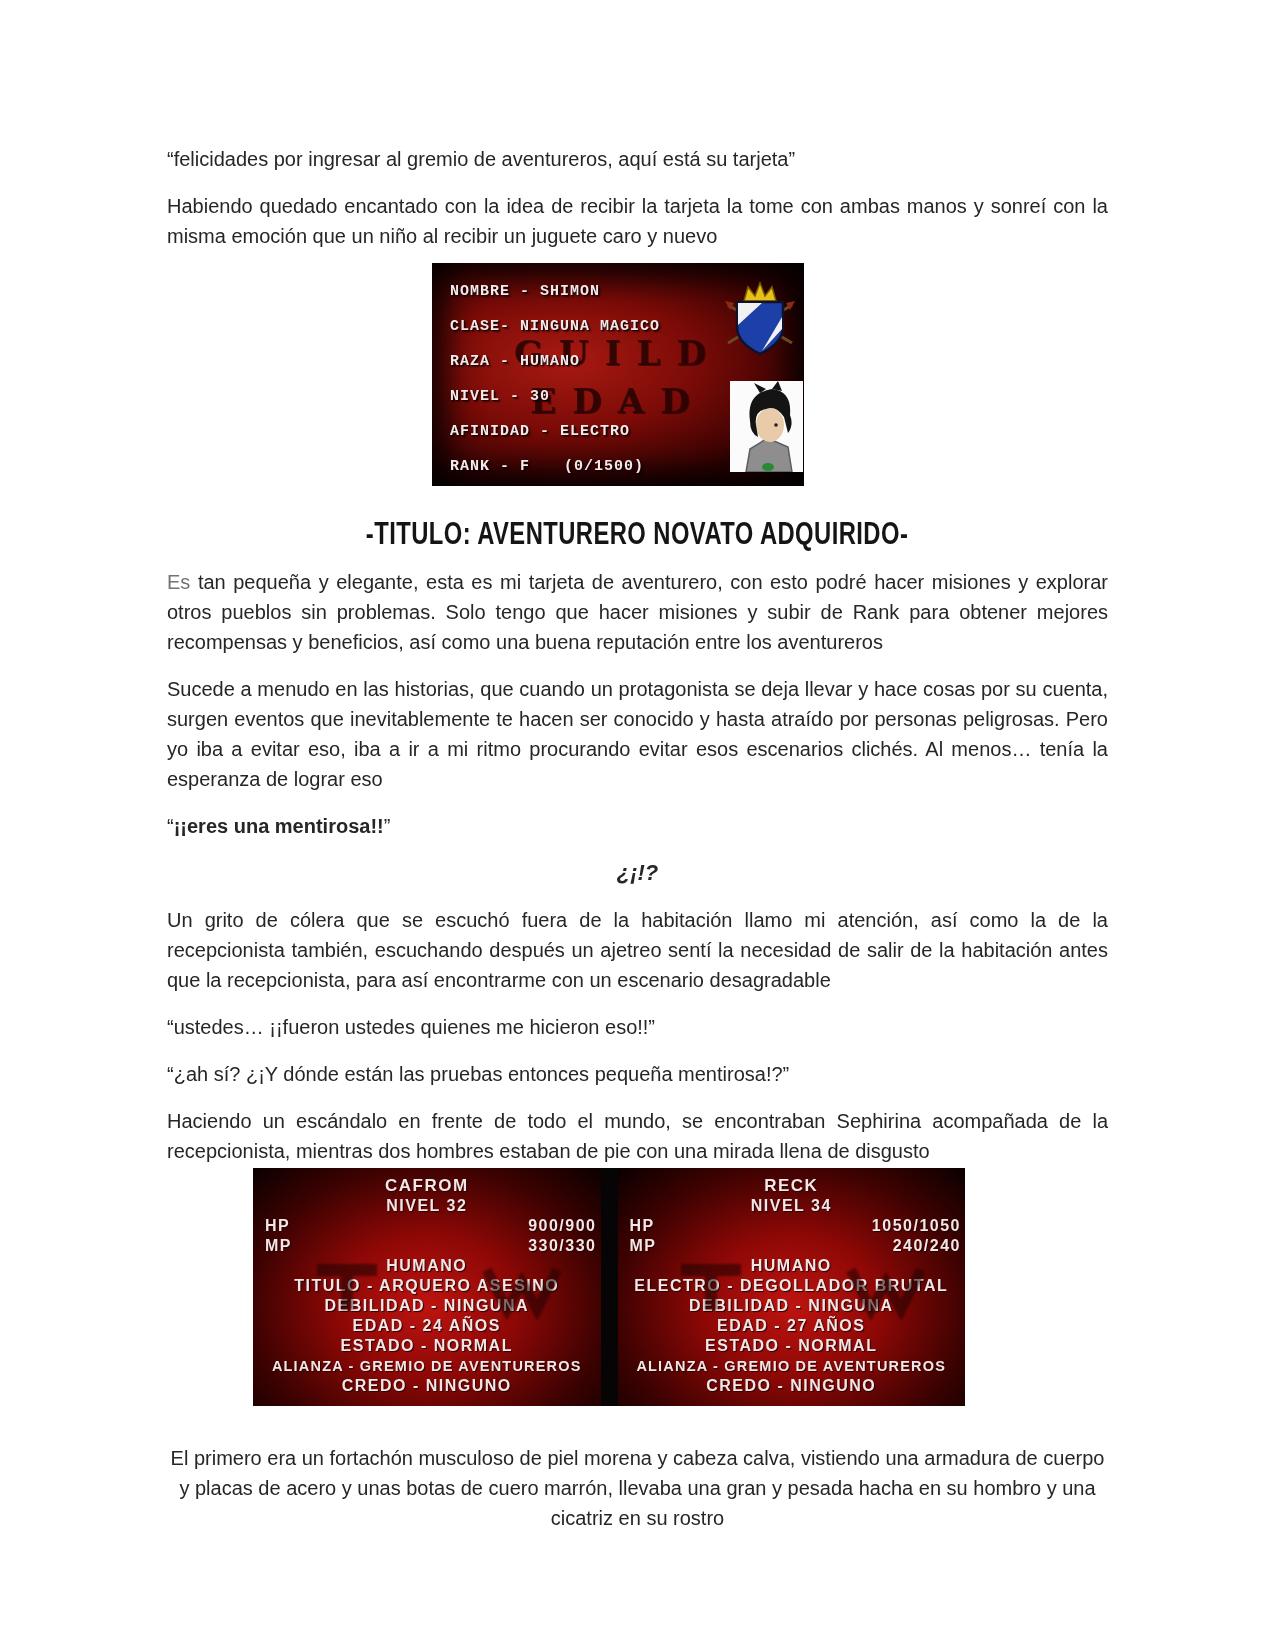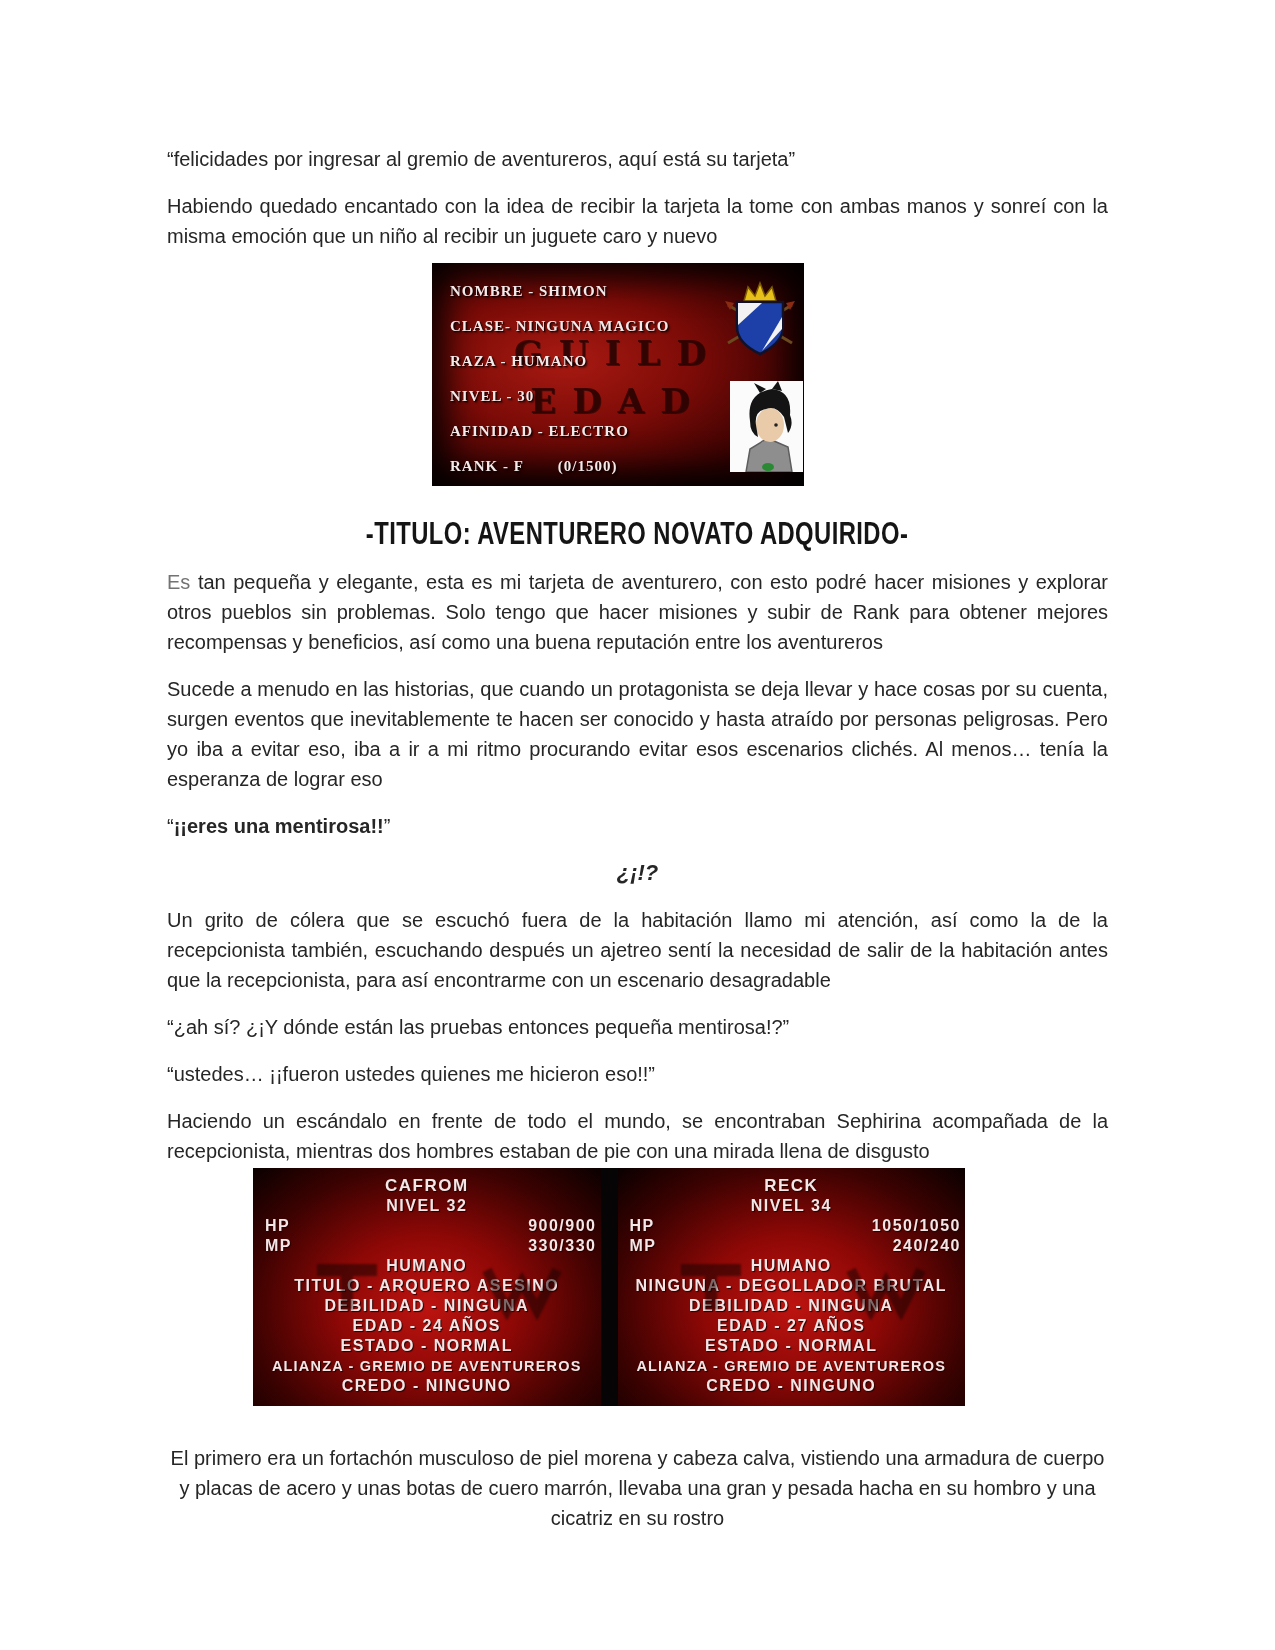--- a/index.html
+++ b/index.html
@@ -57,21 +57,21 @@
     position:absolute;
     left:432px;top:263px;
     width:372px;height:223px;
     background:radial-gradient(ellipse at 36% 44%, #a81a12 0%, #7c0b07 38%, #330202 74%, #0d0000 100%);
     box-shadow:inset 0 0 34px 14px rgba(0,0,0,0.9);
     overflow:hidden;
   }
   .gc-field{
     position:absolute;
     left:18px;
-    font-family:Liberation Serif, serif;
+    font-family:Liberation Mono, monospace;
     font-weight:bold;
     font-size:15px;
     letter-spacing:1px;
     color:#f3e9e9;
     text-shadow:1px 1px 1px #1a0000, 2px 2px 2px rgba(0,0,0,0.55);
     white-space:nowrap;
   }
   .gc-f0{top:20px;} .gc-f1{top:55px;} .gc-f2{top:90px;}
   .gc-f3{top:125px;} .gc-f4{top:160px;} .gc-f5{top:195px; display:flex; gap:34px;}
   .gc-watermark{
@@ -165,23 +165,23 @@
     <p class="para"><span class="lead-gray">Es</span><span> tan pequeña y elegante, esta es mi tarjeta de aventurero, con esto podré hacer misiones y explorar otros pueblos sin problemas. Solo tengo que hacer misiones y subir de Rank para obtener mejores recompensas y beneficios, así como una buena reputación entre los aventureros</span></p>
 
     <p class="para">Sucede a menudo en las historias, que cuando un protagonista se deja llevar y hace cosas por su cuenta, surgen eventos que inevitablemente te hacen ser conocido y hasta atraído por personas peligrosas. Pero yo iba a evitar eso, iba a ir a mi ritmo procurando evitar esos escenarios clichés. Al menos… tenía la esperanza de lograr eso</p>
 
     <p class="para single"><span>“</span><span class="bold">¡¡eres una mentirosa!!</span><span>”</span></p>
 
     <p class="para interrobang">¿¡!?</p>
 
     <p class="para">Un grito de cólera que se escuchó fuera de la habitación llamo mi atención, así como la de la recepcionista también, escuchando después un ajetreo sentí la necesidad de salir de la habitación antes que la recepcionista, para así encontrarme con un escenario desagradable</p>
 
+    <p class="para single">“ustedes… ¡¡fueron ustedes quienes me hicieron eso!!”</p>
+
     <p class="para single">“¿ah sí? ¿¡Y dónde están las pruebas entonces pequeña mentirosa!?”</p>
-
-    <p class="para single">“ustedes… ¡¡fueron ustedes quienes me hicieron eso!!”</p>
 
     <p class="para">Haciendo un escándalo en frente de todo el mundo, se encontraban Sephirina acompañada de la recepcionista, mientras dos hombres estaban de pie con una mirada llena de disgusto</p>
 
     <div class="spacer sp-stats"></div>
 
     <p class="para centered">El primero era un fortachón musculoso de piel morena y cabeza calva, vistiendo una armadura de cuerpo y placas de acero y unas botas de cuero marrón, llevaba una gran y pesada hacha en su hombro y una cicatriz en su rostro</p>
 
   </div>
 
   <div class="guild-card">
@@ -258,21 +258,21 @@
       <div class="sp-row">NIVEL 34</div>
       <div class="sp-row sp-stat">
         <span>HP</span>
         <span>1050/1050</span>
       </div>
       <div class="sp-row sp-stat">
         <span>MP</span>
         <span>240/240</span>
       </div>
       <div class="sp-row">HUMANO</div>
-      <div class="sp-row">NINGUNA - DEGOLLADOR BRUTAL</div>
+      <div class="sp-row">ELECTRO - DEGOLLADOR BRUTAL</div>
       <div class="sp-row">DEBILIDAD - NINGUNA</div>
       <div class="sp-row">EDAD - 27 AÑOS</div>
       <div class="sp-row">ESTADO - NORMAL</div>
       <div class="sp-row sp-alianza">ALIANZA - GREMIO DE AVENTUREROS</div>
       <div class="sp-row">CREDO - NINGUNO</div>
     </div>
 
   </div>
 
 </div>

